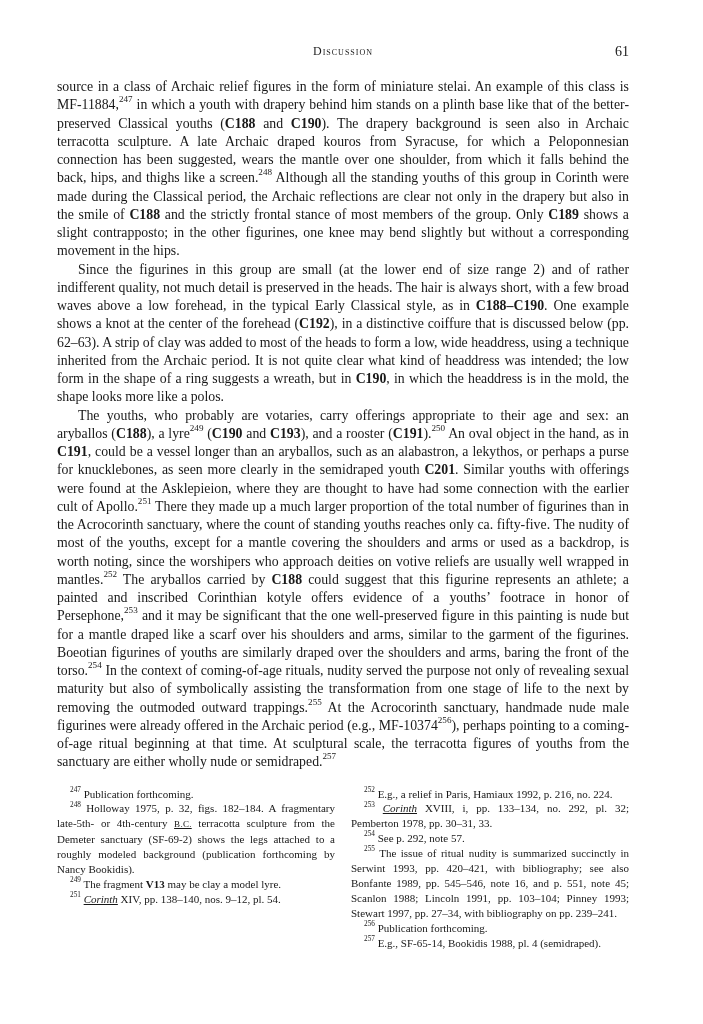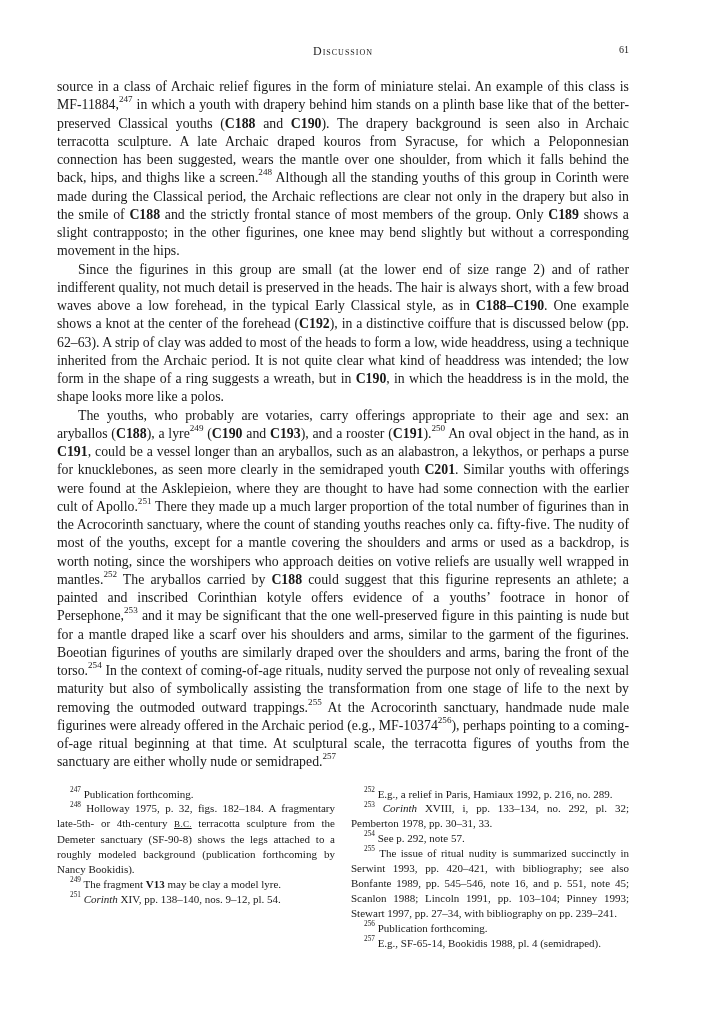--- a/index.html
+++ b/index.html
@@ -27,34 +27,34 @@
     position: absolute;
     left: 0; right: 0;
     text-align: center;
     font-variant: small-caps;
     letter-spacing: 1px;
   }
   .page-num {
     position: absolute;
     right: 0;
     top: 0;
-    font-size: 10px;
+    font-size: 14px;
   }
   .content {
     margin: 19px 56px 7px 57px;
   }
   .para {
     margin: 0;
     text-align: justify;
     font-size: 13.8px;
     line-height: 18.25px;
   }
   .para.indent { text-indent: 21px; }
   .bold { font-weight: bold; }
-  .italic { font-style: italic; }
+  .italic { font-style: italic; text-decoration: underline; }
   .smallcaps { font-size: 0.82em; letter-spacing: 0.03em; text-decoration: underline; }
   sup.fn-ref, sup.fn-num {
     font-size: 0.66em;
     line-height: 0;
     position: relative;
     top: -0.15em;
     vertical-align: super;
   }
   .footnotes {
     display: flex;
@@ -82,26 +82,26 @@
     <span class="page-num">61</span>
   </div>
   <div class="content">
       <p class="para"><span>source in a class of Archaic relief figures in the form of miniature stelai.  An example of this class is MF-11884,</span><sup class="fn-ref">247</sup><span> in which a youth with drapery behind him stands on a plinth base like that of the better-preserved Classical youths (</span><span class="bold">C188</span><span> and </span><span class="bold">C190</span><span>).  The drapery background is seen also in Archaic terracotta sculpture.  A late Archaic draped kouros from Syracuse, for which a Peloponnesian connection has been suggested, wears the mantle over one shoulder, from which it falls behind the back, hips, and thighs like a screen.</span><sup class="fn-ref">248</sup><span>  Although all the standing youths of this group in Corinth were made during the Classical period, the Archaic reflections are clear not only in the drapery but also in the smile of </span><span class="bold">C188</span><span> and the strictly frontal stance of most members of the group.  Only </span><span class="bold">C189</span><span> shows a slight contrapposto; in the other figurines, one knee may bend slightly but without a corresponding movement in the hips.</span></p>
       <p class="para indent"><span>Since the figurines in this group are small (at the lower end of size range 2) and of rather indifferent quality, not much detail is preserved in the heads.  The hair is always short, with a few broad waves above a low forehead, in the typical Early Classical style, as in </span><span class="bold">C188–C190</span><span>. One example shows a knot at the center of the forehead (</span><span class="bold">C192</span><span>), in a distinctive coiffure that is discussed below (pp. 62–63).  A strip of clay was added to most of the heads to form a low, wide headdress, using a technique inherited from the Archaic period.  It is not quite clear what kind of headdress was intended; the low form in the shape of a ring suggests a wreath, but in </span><span class="bold">C190</span><span>, in which the headdress is in the mold, the shape looks more like a polos.</span></p>
       <p class="para indent"><span>The youths, who probably are votaries, carry offerings appropriate to their age and sex:  an aryballos (</span><span class="bold">C188</span><span>), a lyre</span><sup class="fn-ref">249</sup><span> (</span><span class="bold">C190</span><span> and </span><span class="bold">C193</span><span>), and a rooster (</span><span class="bold">C191</span><span>).</span><sup class="fn-ref">250</sup><span>  An oval object in the hand, as in </span><span class="bold">C191</span><span>, could be a vessel longer than an aryballos, such as an alabastron, a lekythos, or perhaps a purse for knucklebones, as seen more clearly in the semidraped youth </span><span class="bold">C201</span><span>.  Similar youths with offerings were found at the Asklepieion, where they are thought to have had some connection with the earlier cult of Apollo.</span><sup class="fn-ref">251</sup><span>  There they made up a much larger proportion of the total number of figurines than in the Acrocorinth sanctuary, where the count of standing youths reaches only ca. fifty-five.  The nudity of most of the youths, except for a mantle covering the shoulders and arms or used as a backdrop, is worth noting, since the worshipers who approach deities on votive reliefs are usually well wrapped in mantles.</span><sup class="fn-ref">252</sup><span>  The aryballos carried by </span><span class="bold">C188</span><span> could suggest that this figurine represents an athlete; a painted and inscribed Corinthian kotyle offers evidence of a youths’ footrace in honor of Persephone,</span><sup class="fn-ref">253</sup><span> and it may be significant that the one well-preserved figure in this painting is nude but for a mantle draped like a scarf over his shoulders and arms, similar to the garment of the figurines.  Boeotian figurines of youths are similarly draped over the shoulders and arms, baring the front of the torso.</span><sup class="fn-ref">254</sup><span>  In the context of coming-of-age rituals, nudity served the purpose not only of revealing sexual maturity but also of symbolically assisting the transformation from one stage of life to the next by removing the outmoded outward trappings.</span><sup class="fn-ref">255</sup><span>  At the Acrocorinth sanctuary, handmade nude male figurines were already offered in the Archaic period (e.g., MF-10374</span><sup class="fn-ref">256</sup><span>), perhaps pointing to a coming-of-age ritual beginning at that time.  At sculptural scale, the terracotta figures of youths from the sanctuary are either wholly nude or semidraped.</span><sup class="fn-ref">257</sup></p>
     </div>
   <div class="footnotes">
     <div class="fn-col">
         <p class="footnote"><sup class="fn-num">247</sup> <span>Publication forthcoming.</span></p>
-        <p class="footnote"><sup class="fn-num">248</sup> <span>Holloway 1975, p. 32, figs. 182–184.  A fragmentary late-5th- or 4th-century </span><span class="smallcaps">B.C.</span><span> terracotta sculpture from the Demeter sanctuary (SF-90-8) shows the legs attached to a roughly modeled background (publication forthcoming by Nancy Bookidis).</span></p>
+        <p class="footnote"><sup class="fn-num">248</sup> <span>Holloway 1975, p. 32, figs. 182–184.  A fragmentary late-5th- or 4th-century </span><span class="smallcaps">B.C.</span><span> terracotta sculpture from the Demeter sanctuary (SF-69-2) shows the legs attached to a roughly modeled background (publication forthcoming by Nancy Bookidis).</span></p>
         <p class="footnote"><sup class="fn-num">249</sup> <span>The fragment </span><span class="bold">V13</span><span> may be clay a model lyre.</span></p>
         <p class="footnote"><sup class="fn-num">251</sup> <span class="italic">Corinth</span><span> XIV, pp. 138–140, nos. 9–12, pl. 54.</span></p>
       </div>
     <div class="fn-col">
-        <p class="footnote"><sup class="fn-num">252</sup> <span>E.g., a relief in Paris, Hamiaux 1992, p. 216, no. 289.</span></p>
+        <p class="footnote"><sup class="fn-num">252</sup> <span>E.g., a relief in Paris, Hamiaux 1992, p. 216, no. 224.</span></p>
         <p class="footnote"><sup class="fn-num">253</sup> <span class="italic">Corinth</span><span> XVIII, i, pp. 133–134, no. 292, pl. 32; Pemberton 1978, pp. 30–31, 33.</span></p>
         <p class="footnote"><sup class="fn-num">254</sup> <span>See p. 292, note 57.</span></p>
         <p class="footnote"><sup class="fn-num">255</sup> <span>The issue of ritual nudity is summarized succinctly in Serwint 1993, pp. 420–421, with bibliography; see also Bonfante 1989, pp. 545–546, note 16, and p. 551, note 45; Scanlon 1988; Lincoln 1991, pp. 103–104; Pinney 1993; Stewart 1997, pp. 27–34, with bibliography on pp. 239–241.</span></p>
         <p class="footnote"><sup class="fn-num">256</sup> <span>Publication forthcoming.</span></p>
         <p class="footnote"><sup class="fn-num">257</sup> <span>E.g., SF-65-14, Bookidis 1988, pl. 4 (semidraped).</span></p>
       </div>
   </div>
 </div>
 
 </body></html>

